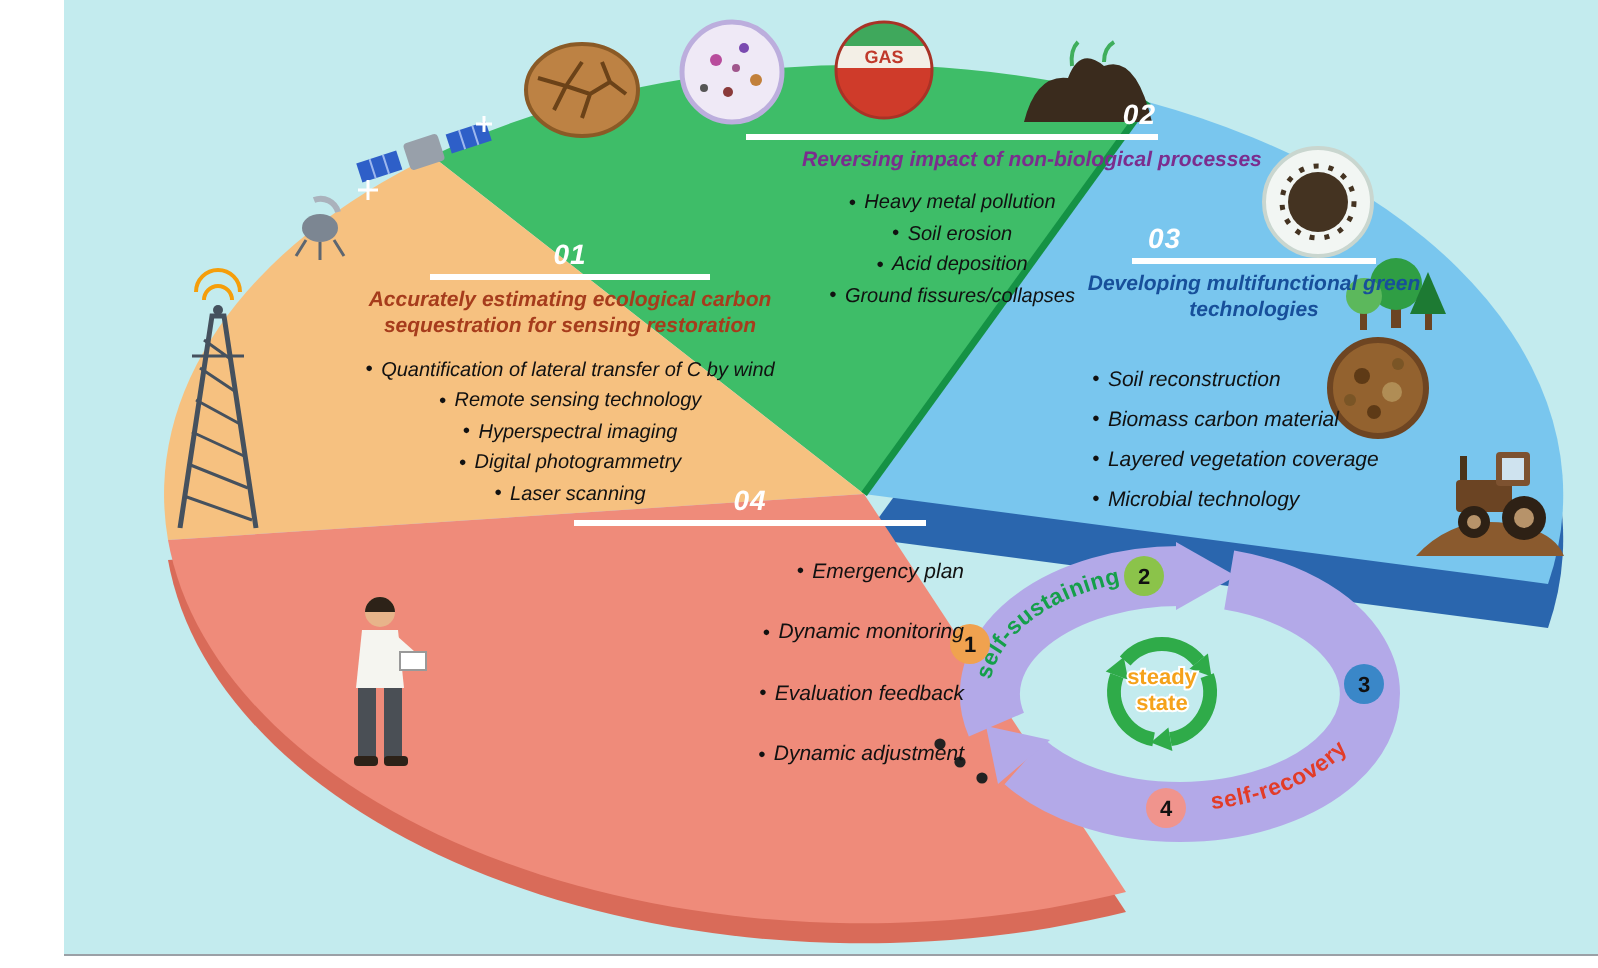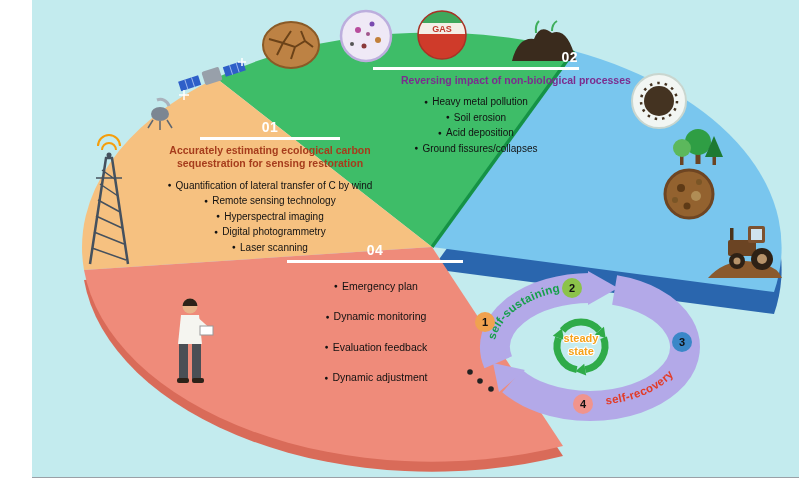--- a/index.html
+++ b/index.html
@@ -1,46 +1,46 @@
 <!DOCTYPE html>
 <html><head>
 <meta charset="utf-8">
 <style>
   html,body{margin:0;padding:0;background:#ffffff;}
   #stage{position:relative;width:799px;height:484px;background:#c3ebee;overflow:hidden;
          font-family:"Liberation Sans","DejaVu Sans",sans-serif;margin-left:32px;}
   #scene{position:absolute;left:0;top:0;z-index:1;}
   svg text{font-family:"Liberation Sans","DejaVu Sans",sans-serif;}
 
-  .sec{position:absolute;z-index:2;text-align:center;color:#111;}
+  .sec{position:absolute;z-index:2;text-align:center;color:#111;font-style:italic;}
   .sec .num{font-size:14px;font-weight:700;color:#fff;letter-spacing:.5px;line-height:1;}
   .sec .rule{height:2.5px;background:#fff;margin:3px auto 4px;}
   .sec .title{font-weight:700;font-size:10.5px;line-height:1.3;}
   .sec ul{list-style:none;margin:8px 0 0;padding:0;font-size:10px;line-height:14.5px;}
   .sec li::before{content:"●";font-size:6.5px;margin-right:4px;position:relative;top:-1.5px;}
 
-  .sec-01{left:133px;top:120px;width:210px;}
+  .sec-01{left:148px;top:120px;width:210px;}
   .sec-01 .rule{width:140px;}
   .sec-01 .title{color:#a63c1c;}
 
   .sec-02{left:332px;top:50px;width:224px;}
   .sec-02 .num{text-align:right;padding-right:10px;}
   .sec-02 .rule{width:206px;}
   .sec-02 .title{color:#7b2d8e;white-space:nowrap;padding-left:37px;}
 
   .sec-03{left:506px;top:112px;width:178px;}
   .sec-03 .num{text-align:left;padding-left:36px;}
   .sec-03 .rule{width:122px;margin-left:28px;}
   .sec-03 .title{color:#174f9a;}
   .sec-03 ul{text-align:left;padding-left:8px;margin-top:18px;line-height:19px;font-size:10.5px;}
 
   .sec-04{left:236px;top:243px;width:214px;}
   .sec-04 .rule{width:176px;}
   .sec-04 .title{color:#b03024;white-space:nowrap;font-size:11px;}
-  .sec-04 ul{text-align:center;padding-left:2px;margin-top:16px;font-size:10.5px;}
+  .sec-04 ul{text-align:right;padding-left:2px;margin-top:16px;font-size:10.5px;}
   .sec-04 li{margin-bottom:14px;}
 
   .bottom-strip{position:absolute;left:0;bottom:0;width:100%;height:6px;background:#fff;
                 border-top:1px solid #9aa0a6;z-index:3;}
 </style>
 </head>
 <body>
 
 <div id="stage">
 
@@ -228,20 +228,31 @@
     <div class="rule"></div>
     <div class="title">Reversing impact of non-biological processes</div>
     <ul>
         <li>Heavy metal pollution</li>
         <li>Soil erosion</li>
         <li>Acid deposition</li>
         <li>Ground fissures/collapses</li>
       </ul>
   </div>
 
+  <div class="sec sec-03">
+    <div class="num">03</div>
+    <div class="rule"></div>
+    <div class="title">Developing multifunctional green technologies</div>
+    <ul>
+        <li>Soil reconstruction</li>
+        <li>Biomass carbon material</li>
+        <li>Layered vegetation coverage</li>
+        <li>Microbial technology</li>
+      </ul>
+  </div>
 
   <div class="sec sec-04">
     <div class="num">04</div>
     <div class="rule"></div>
     <ul>
         <li>Emergency plan</li>
         <li>Dynamic monitoring</li>
         <li>Evaluation feedback</li>
         <li>Dynamic adjustment</li>
       </ul>

